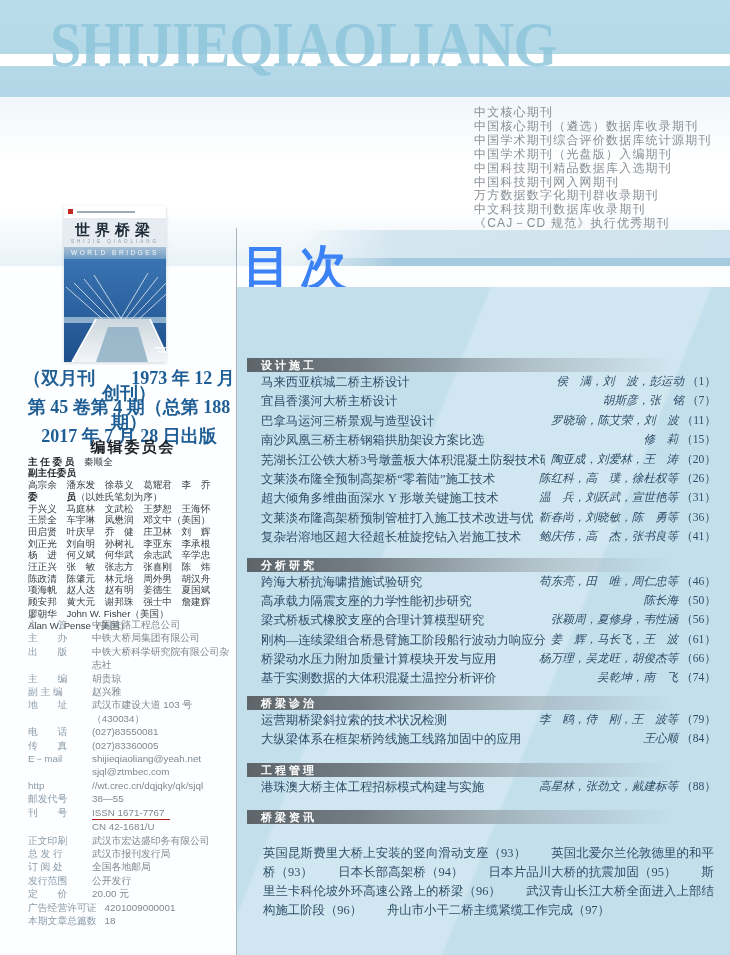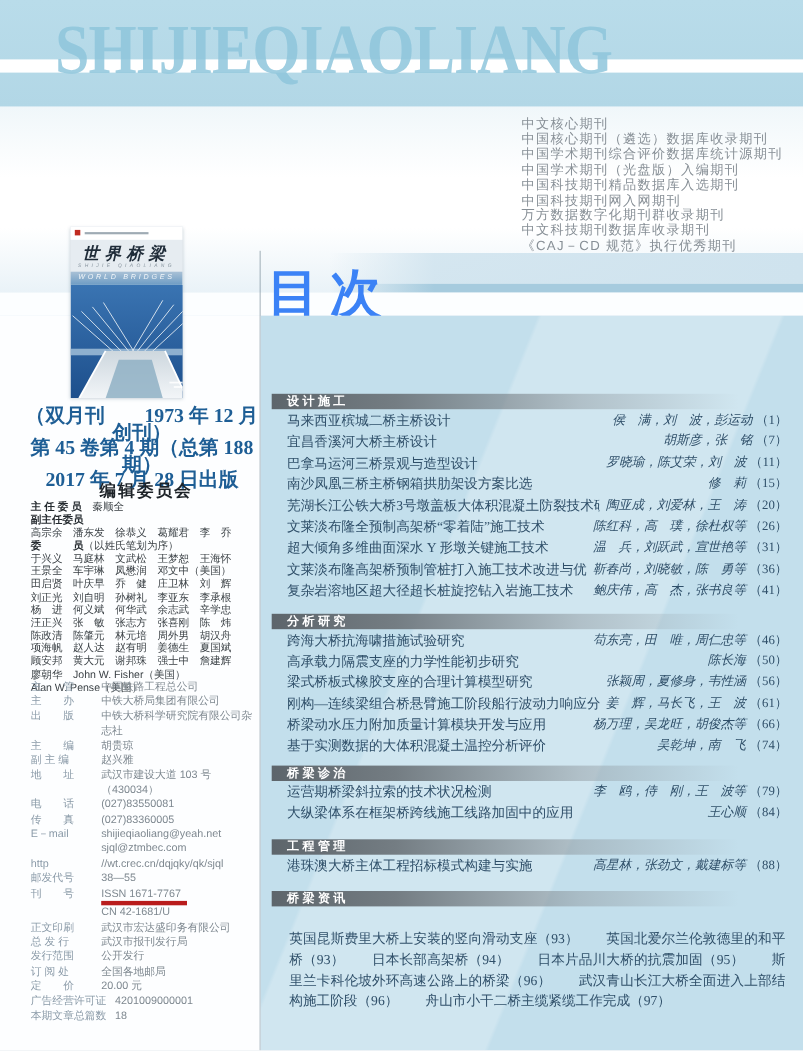--- a/index.html
+++ b/index.html
@@ -23,21 +23,21 @@
         background:linear-gradient(90deg,rgba(166,203,222,0) 0%,#a6cbde 22%,#a6cbde 100%);}
   .whitegap{position:absolute;left:0;top:266px;width:730px;height:21px;background:#fcfeff;}
   .vline{position:absolute;left:236px;top:228px;width:1px;height:727px;background:rgba(104,126,138,.55);}
 
   
   .certs{position:absolute;left:474px;top:106px;width:275px;font-size:12px;line-height:13.9px;
         color:#878f96;letter-spacing:1.2px;}
 
   
   .cover{position:absolute;left:64px;top:206px;width:102px;height:156px;background:#e6ecf1;
-        box-shadow:0 1px 3px rgba(60,90,110,.25);overflow:hidden;font-style:italic;}
+        box-shadow:0 1px 3px rgba(60,90,110,.25);overflow:hidden;}
   .cov-top{position:absolute;left:0;top:0;width:100%;height:12px;background:#ffffff;}
   .cov-logo{position:absolute;left:4px;top:3px;width:5px;height:5px;background:#c02a20;}
   .cov-topline{position:absolute;left:13px;top:5px;width:58px;height:1.5px;background:#9fabb4;}
   .cov-title{position:absolute;left:0;top:15px;width:100%;text-align:center;
         font-family:"Liberation Serif",serif;font-weight:bold;font-size:15px;letter-spacing:5px;
         color:#1e2b38;}
   .cov-pinyin{position:absolute;left:0;top:33px;width:100%;text-align:center;font-size:4.5px;
         letter-spacing:3px;color:#8b97a1;}
   .cov-eng{position:absolute;left:0;top:41px;width:100%;height:12px;text-align:center;
         font-size:6.5px;letter-spacing:2.5px;color:#f2f6f9;line-height:12px;
@@ -54,21 +54,21 @@
   .edit .hd{text-align:center;font-weight:bold;font-size:15px;color:#1c2227;margin-bottom:3px;
         letter-spacing:2px;}
   .edit .b{font-weight:bold;color:#23292e;margin-top:48px;}
 
   
   .pub{position:absolute;left:28px;top:618px;width:210px;font-size:9.8px;line-height:13.4px;
         color:#7e8890;}
   .pub .prow{display:flex;align-items:flex-start;}
   .pub .pl{min-width:56px;margin-right:8px;color:#8a9aa8;white-space:nowrap;}
   .pub .pv{color:#7e8890;}
-  .pub .issn-top{border-bottom:4px solid #b91c1c;padding:0 6px 0 0;display:inline-block;}
+  .pub .issn-top{border-bottom:1px solid #b91c1c;padding:0 6px 0 0;display:inline-block;}
 
   
   .toc-title{position:absolute;left:243px;top:236px;font-family:"Liberation Serif",serif;
         font-weight:bold;font-size:47px;letter-spacing:10px;color:#3b82f6;}
   .panel{position:absolute;left:237px;top:287px;width:493px;height:668px;background:#c3dfec;}
   .panel .diag{position:absolute;inset:0;
         background:linear-gradient(112deg,rgba(255,255,255,0) 33%,rgba(255,255,255,.22) 33.5%,
                    rgba(255,255,255,.22) 62%,rgba(255,255,255,0) 62.5%);}
   .panel-content{position:absolute;inset:0;padding-top:71px;box-sizing:border-box;}
   .sec-bar{height:14px;margin-left:10px;width:452px;box-sizing:border-box;
@@ -231,26 +231,26 @@
       </div>
       <div class="prow">
         <span class="pl">正文印刷</span>
         <span class="pv">武汉市宏达盛印务有限公司</span>
       </div>
       <div class="prow">
         <span class="pl">总 发 行</span>
         <span class="pv">武汉市报刊发行局</span>
       </div>
       <div class="prow">
+        <span class="pl">订 阅 处</span>
+        <span class="pv">全国各地邮局</span>
+      </div>
+      <div class="prow">
         <span class="pl">发行范围</span>
         <span class="pv">公开发行</span>
-      </div>
-      <div class="prow">
-        <span class="pl">订 阅 处</span>
-        <span class="pv">全国各地邮局</span>
       </div>
       <div class="prow">
         <span class="pl">定　　价</span>
         <span class="pv">20.00 元</span>
       </div>
       <div class="prow">
         <span class="pl">广告经营许可证</span>
         <span class="pv">4201009000001</span>
       </div>
       <div class="prow">

